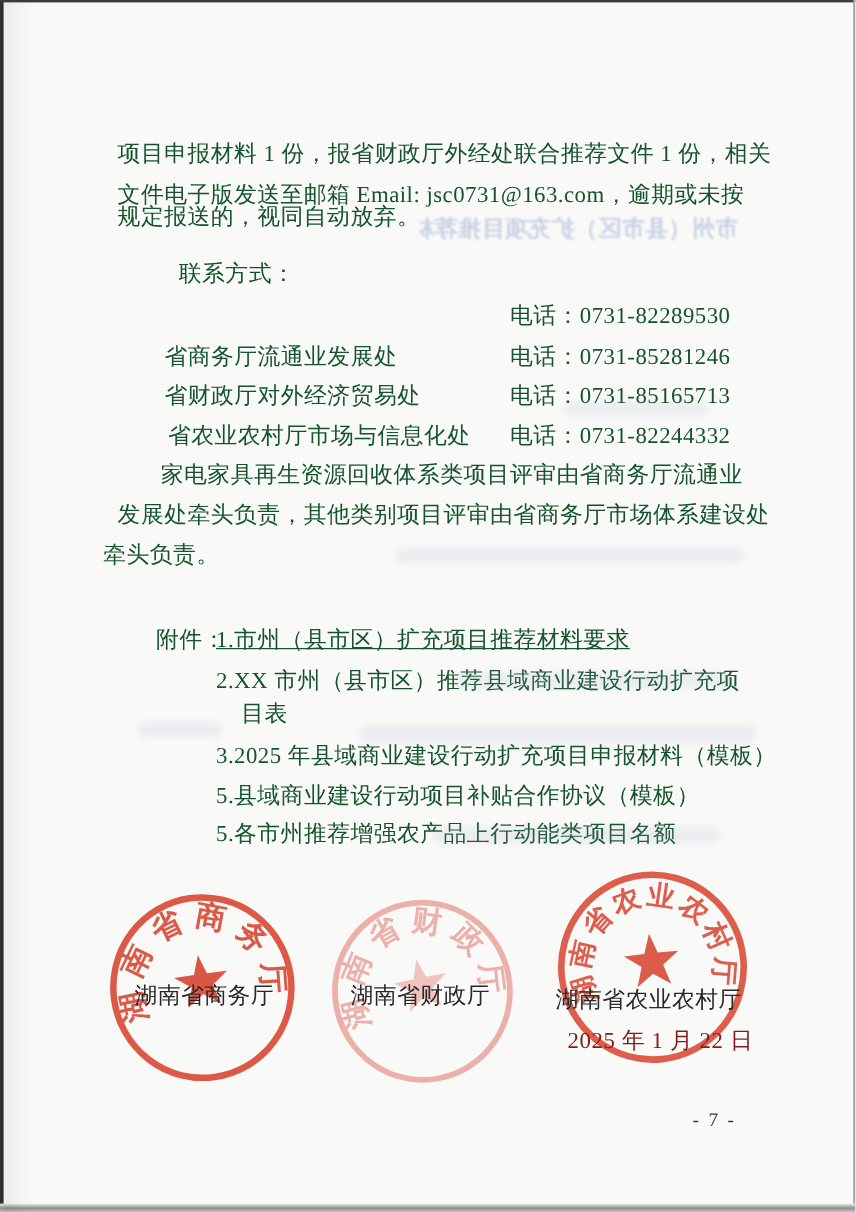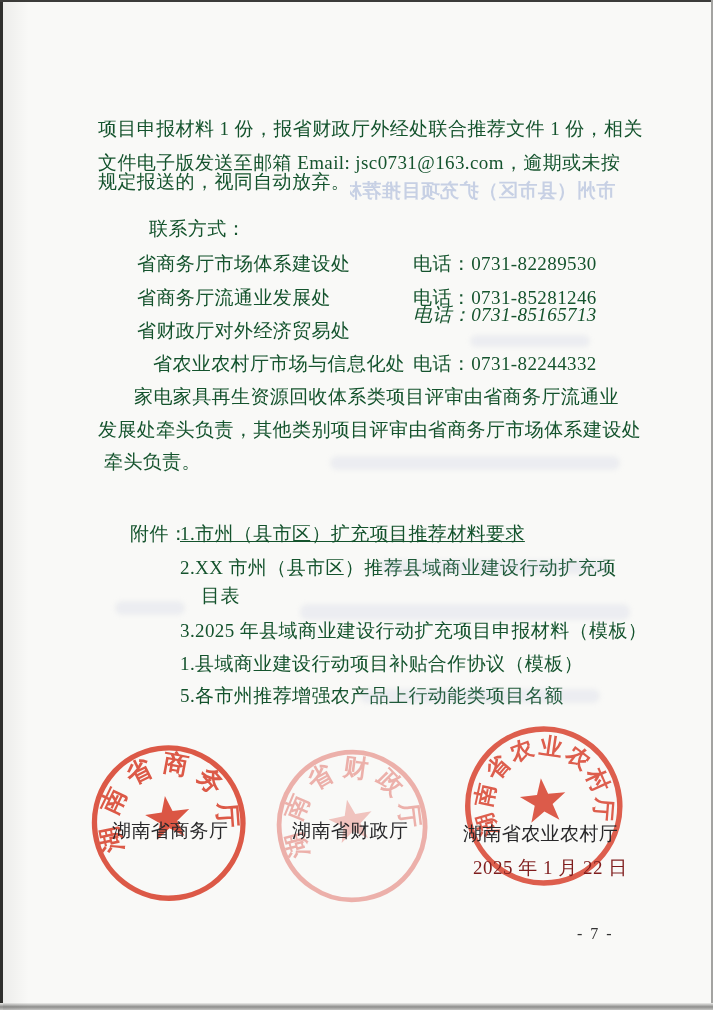--- a/index.html
+++ b/index.html
@@ -19,21 +19,21 @@
   .shade{position:absolute;left:3px;top:0;width:26px;height:100%;
     background:linear-gradient(90deg,rgba(0,0,0,0.05),rgba(0,0,0,0));}
 
   .line{
     position:absolute;
     font-size:19px;line-height:22px;
     color:#14532d;
     letter-spacing:0.4px;
     white-space:nowrap;
   }
-  .phone{font-size:19px;}
+  .phone{font-size:19px;margin-left:12px;}
   .sig{font-size:19px;color:#28282a;z-index:6;}
   .date{font-size:19px;color:#7f1d1d;z-index:6;letter-spacing:0.5px;}
   .pageno{
     position:absolute;left:577px;top:925px;
     font-size:16px;color:#333;letter-spacing:2px;white-space:nowrap;
   }
 
   .seal{position:absolute;z-index:4;}
   .seal svg{overflow:visible;}
   .seal-1{left:83px;top:740px;transform:rotate(-8deg);opacity:0.88;}
@@ -76,42 +76,41 @@
   <div class="smudge" style="left:115px;top:601px;width:70px;height:14px;"></div>
   <div class="smudge" style="left:300px;top:604px;width:330px;height:16px;"></div>
   <div class="smudge" style="left:360px;top:689px;width:240px;height:14px;"></div>
 
   <div class="line" style="left:98px;top:118px;">项目申报材料 1 份，报省财政厅外经处联合推荐文件 1 份，相关</div>
   <div class="line" style="left:98px;top:152px;">文件电子版发送至邮箱 Email: jsc0731@163.com，逾期或未按</div>
   <div class="line" style="left:98px;top:171px;">规定报送的，视同自动放弃。</div>
 
   <div class="line" style="left:137px;top:218px;margin-left:12px;">联系方式：</div>
 
-  <div class="line" style="left:137px;top:253px;">省商务厅市场体系建设处</div>
   <div class="line phone" style="left:413px;top:253px;">电话：0731-82289530</div>
 
   <div class="line" style="left:137px;top:287px;">省商务厅流通业发展处</div>
   <div class="line phone" style="left:413px;top:287px;">电话：0731-85281246</div>
 
   <div class="line" style="left:137px;top:320px;">省财政厅对外经济贸易处</div>
-  <div class="line phone" style="left:413px;top:304px;font-style:italic;">电话：0731-85165713</div>
+  <div class="line phone" style="left:413px;top:320px;">电话：0731-85165713</div>
 
-  <div class="line" style="left:153px;top:353px;">省农业农村厅市场与信息化处</div>
+  <div class="line" style="left:140px;top:353px;">省农业农村厅市场与信息化处</div>
   <div class="line phone" style="left:413px;top:353px;">电话：0731-82244332</div>
 
   <div class="line" style="left:134px;top:386px;text-align:right;">家电家具再生资源回收体系类项目评审由省商务厅流通业</div>
   <div class="line" style="left:98px;top:419px;">发展处牵头负责，其他类别项目评审由省商务厅市场体系建设处</div>
-  <div class="line" style="left:104px;top:452px;font-family:Liberation Mono, monospace;">牵头负责。</div>
+  <div class="line" style="left:86px;top:452px;">牵头负责。</div>
 
   <div class="line" style="left:130px;top:523px;">附件：</div>
   <div class="line" style="left:180px;top:523px;text-decoration:underline;">1.市州（县市区）扩充项目推荐材料要求</div>
   <div class="line" style="left:180px;top:557px;">2.XX 市州（县市区）推荐县域商业建设行动扩充项</div>
   <div class="line" style="left:201px;top:585px;text-align:right;">目表</div>
   <div class="line" style="left:180px;top:620px;text-align:right;">3.2025 年县域商业建设行动扩充项目申报材料（模板）</div>
-  <div class="line" style="left:180px;top:653px;">1.县域商业建设行动项目补贴合作协议（模板）</div>
+  <div class="line" style="left:180px;top:653px;">5.县域商业建设行动项目补贴合作协议（模板）</div>
   <div class="line" style="left:180px;top:685px;">5.各市州推荐增强农产品上行动能类项目名额</div>
 
   <div class="seal seal-1">
     <svg width="172" height="166" viewBox="0 0 170 170">
       <ellipse cx="85" cy="85" rx="76" ry="77" fill="none" stroke-width="5.5" stroke="#d9442f"></ellipse>
       <polygon points="85,57 90.6,73.3 107.8,73.6 94,83.9 99.1,100.4 85,90.5 70.9,100.4 76,83.9 62.2,73.6 79.4,73.3" fill="#d8402c"></polygon>
       <path id="sealArc1" d="M 36.1,102.8 A 52,52 0 1 1 133.9,102.8" fill="none"></path>
       <text class="ring-text" font-size="26" letter-spacing="8" text-anchor="middle" fill="#d9442f">
         <textPath href="#sealArc1" startOffset="50%">湖南省商务厅</textPath>
       </text>

